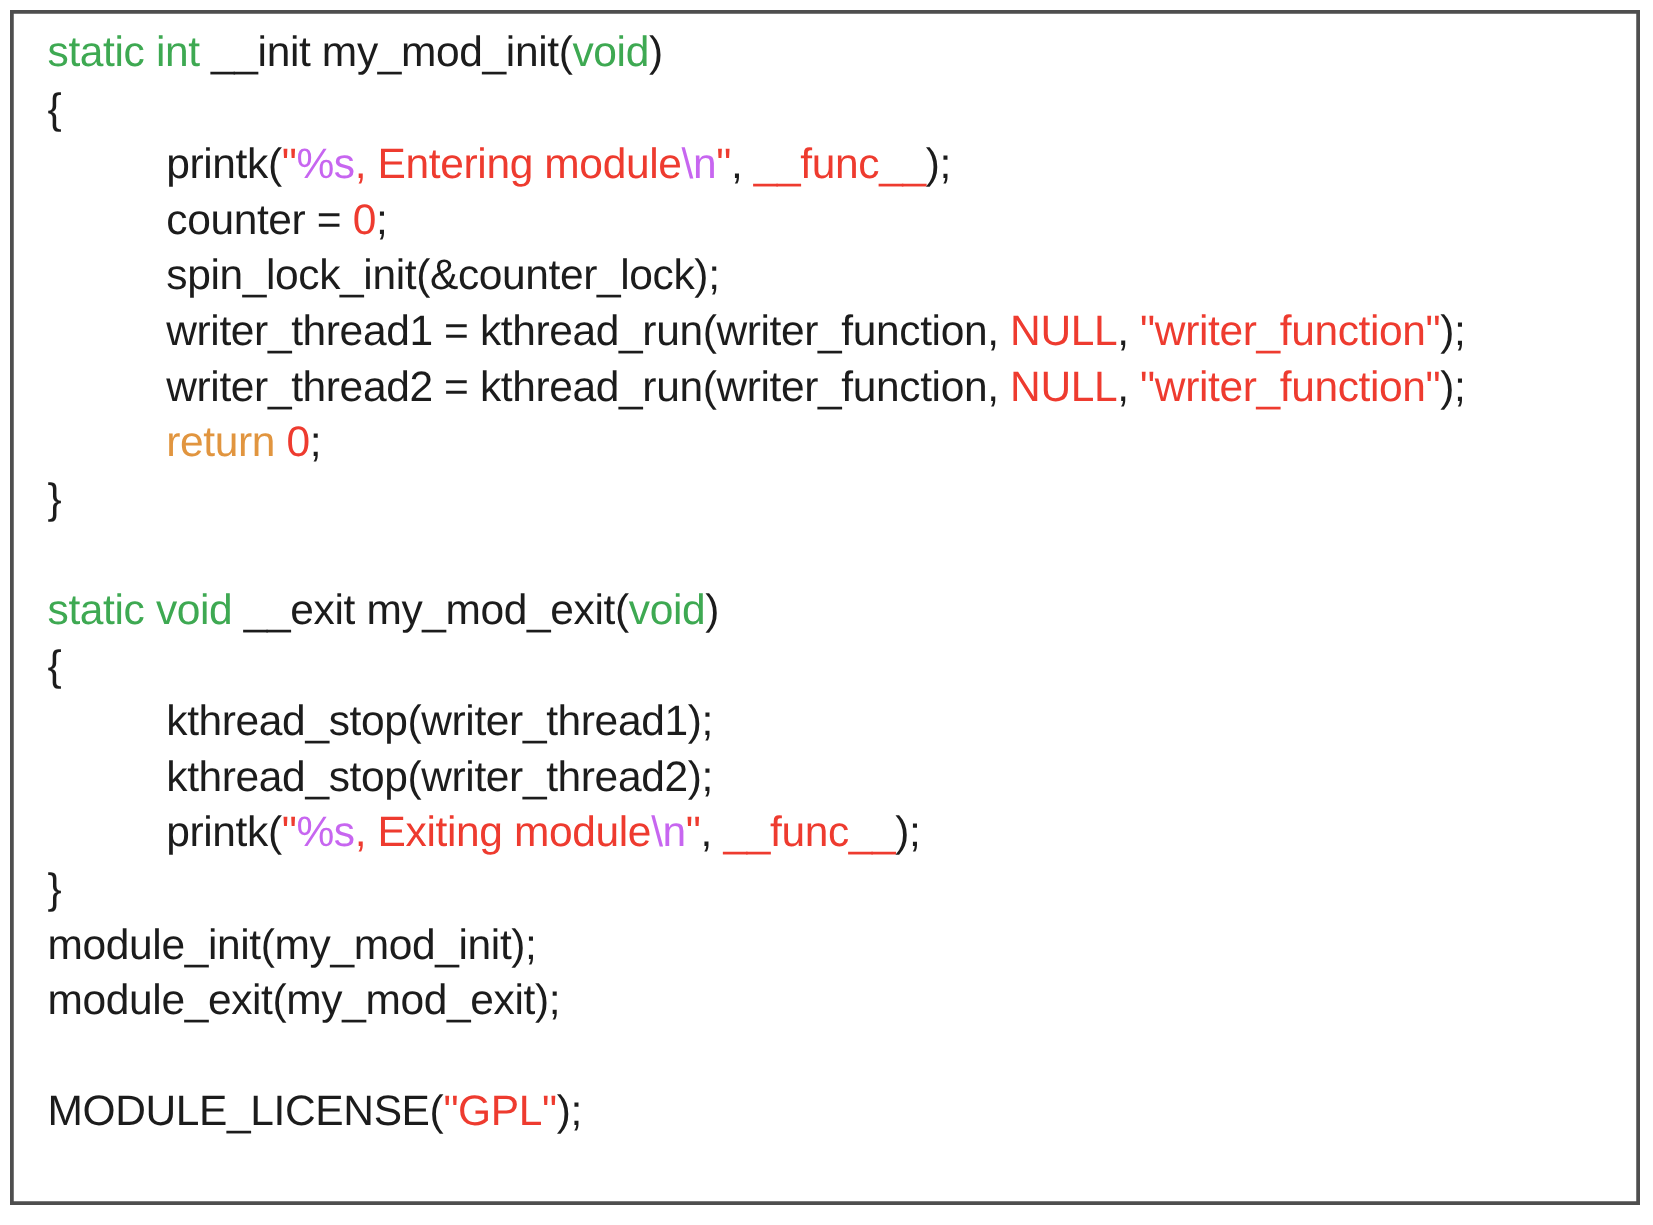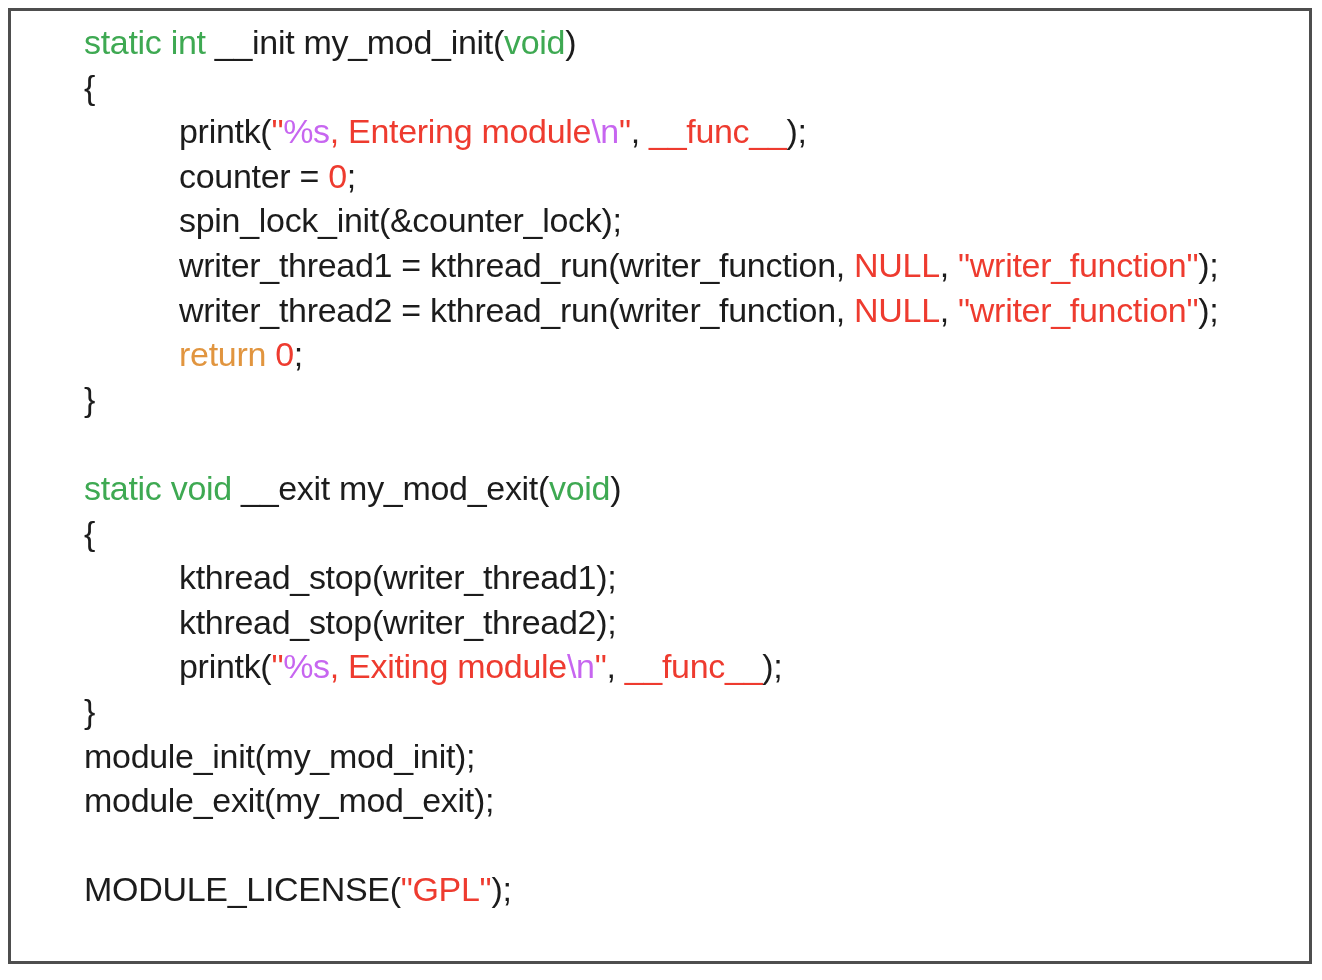--- a/index.html
+++ b/index.html
@@ -13,21 +13,20 @@
   .code-frame {
     position: absolute;
     left: 8px;
     top: 8px;
     width: 1304px;
     height: 956px;
     box-sizing: border-box;
     border: 3px solid #4e4e4e;
     background: #ffffff;
     overflow: hidden;
-    padding-left: 46px;
   }
   .code-block {
     padding: 9px 8px 0 27px;
     font-family: "Liberation Sans", sans-serif;
     font-size: 34px;
     line-height: 44.6px;
     letter-spacing: -0.3px;
     white-space: pre;
     color: #1c1c1c;
   }

